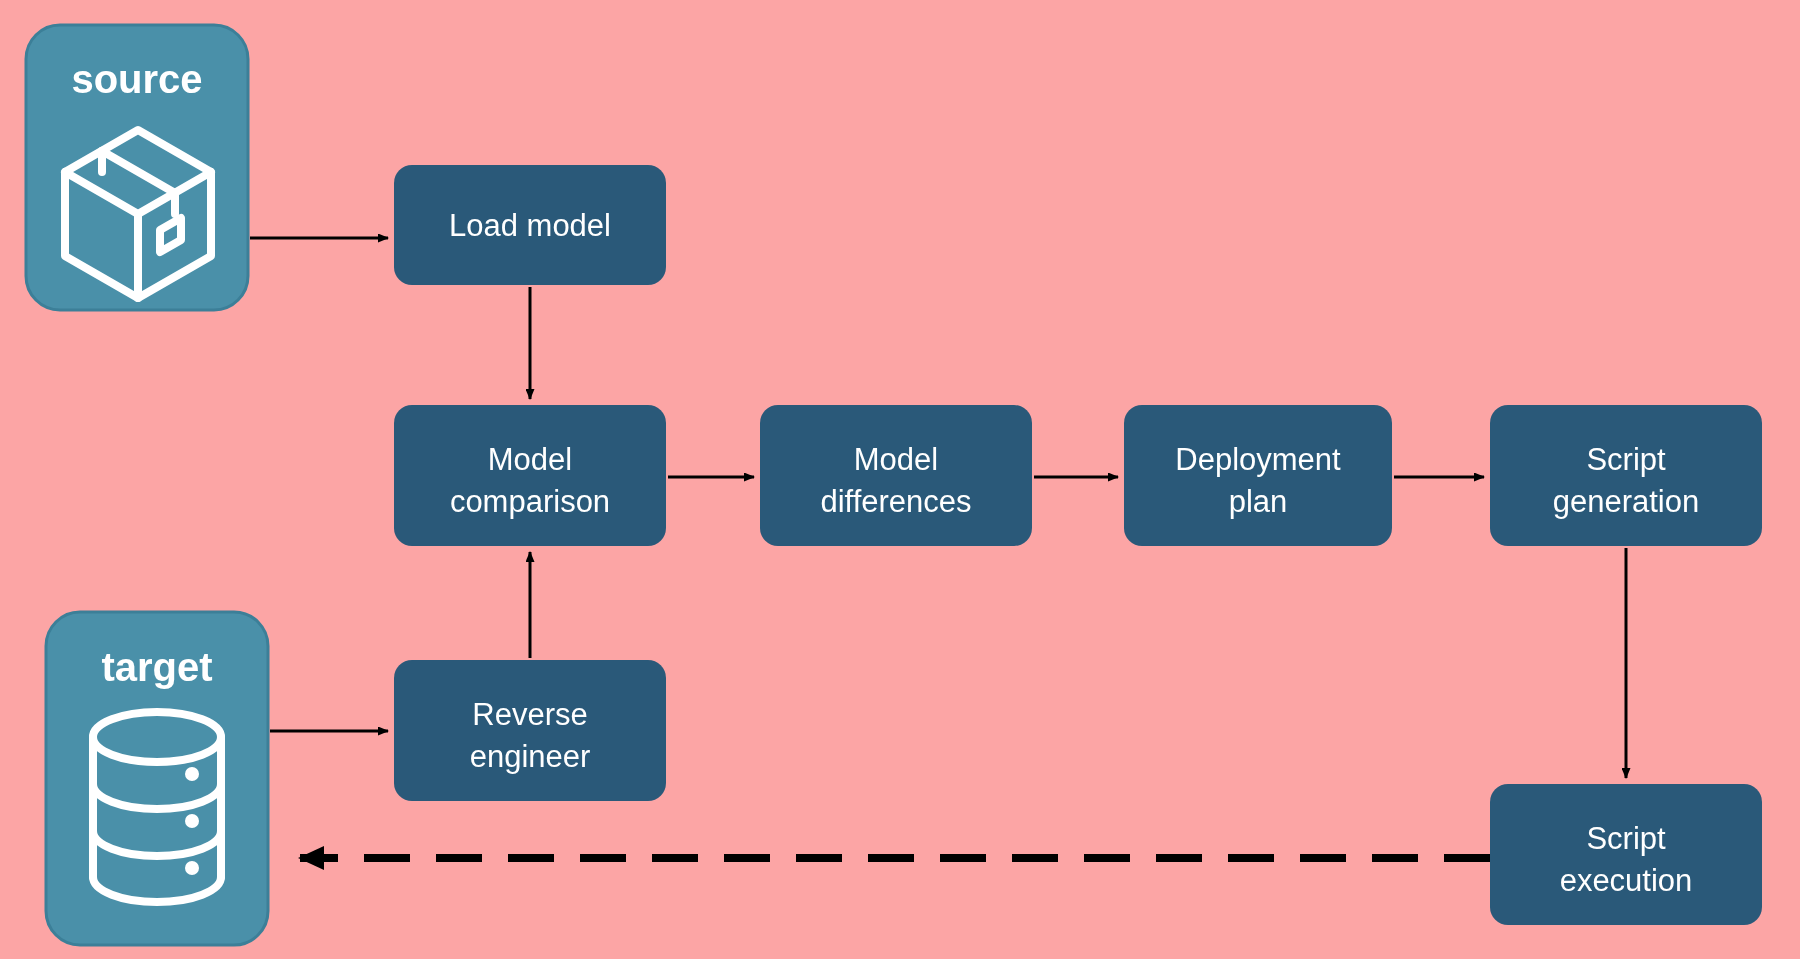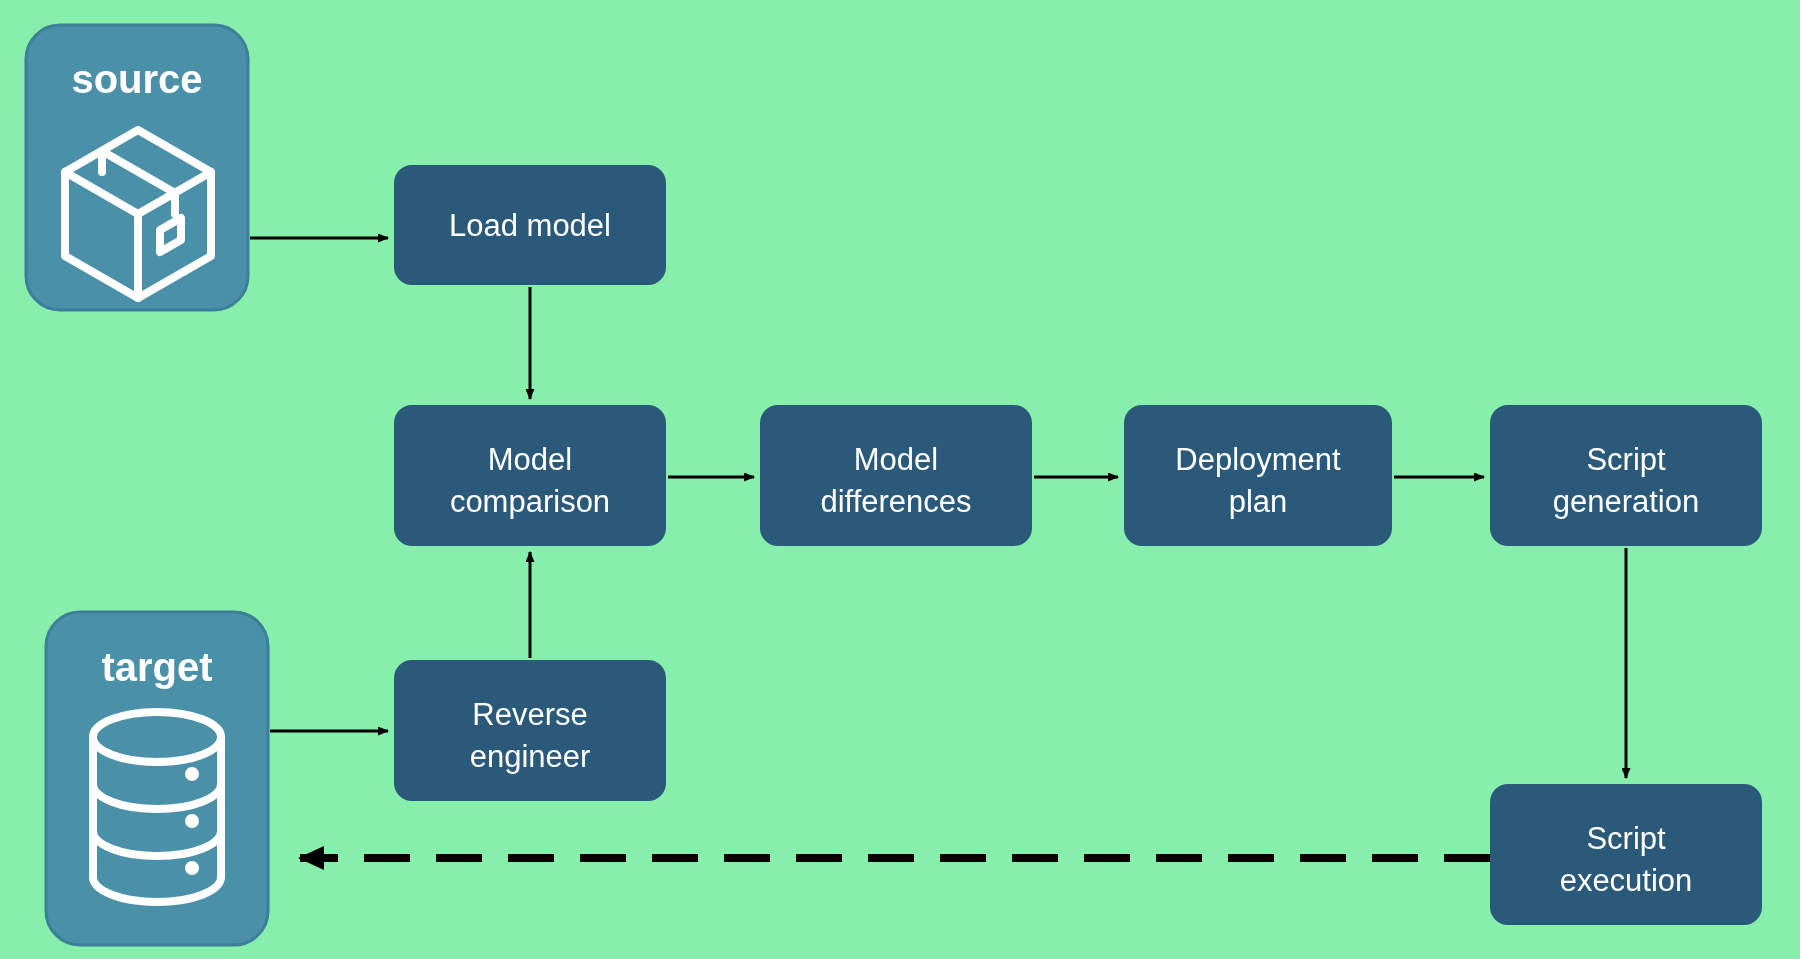--- a/index.html
+++ b/index.html
@@ -10,21 +10,21 @@
   body {
     width: 1800px;
     height: 959px;
     overflow: hidden;
     font-family: "Liberation Sans", sans-serif;
   }
   #diagram-root {
     position: relative;
     width: 1800px;
     height: 959px;
-    background: #86efac;
+    background: #fca5a5;
   }
   svg#flow-svg {
     position: absolute;
     top: 0;
     left: 0;
     width: 1800px;
     height: 959px;
     display: block;
   }
   .endpoint-rect {

